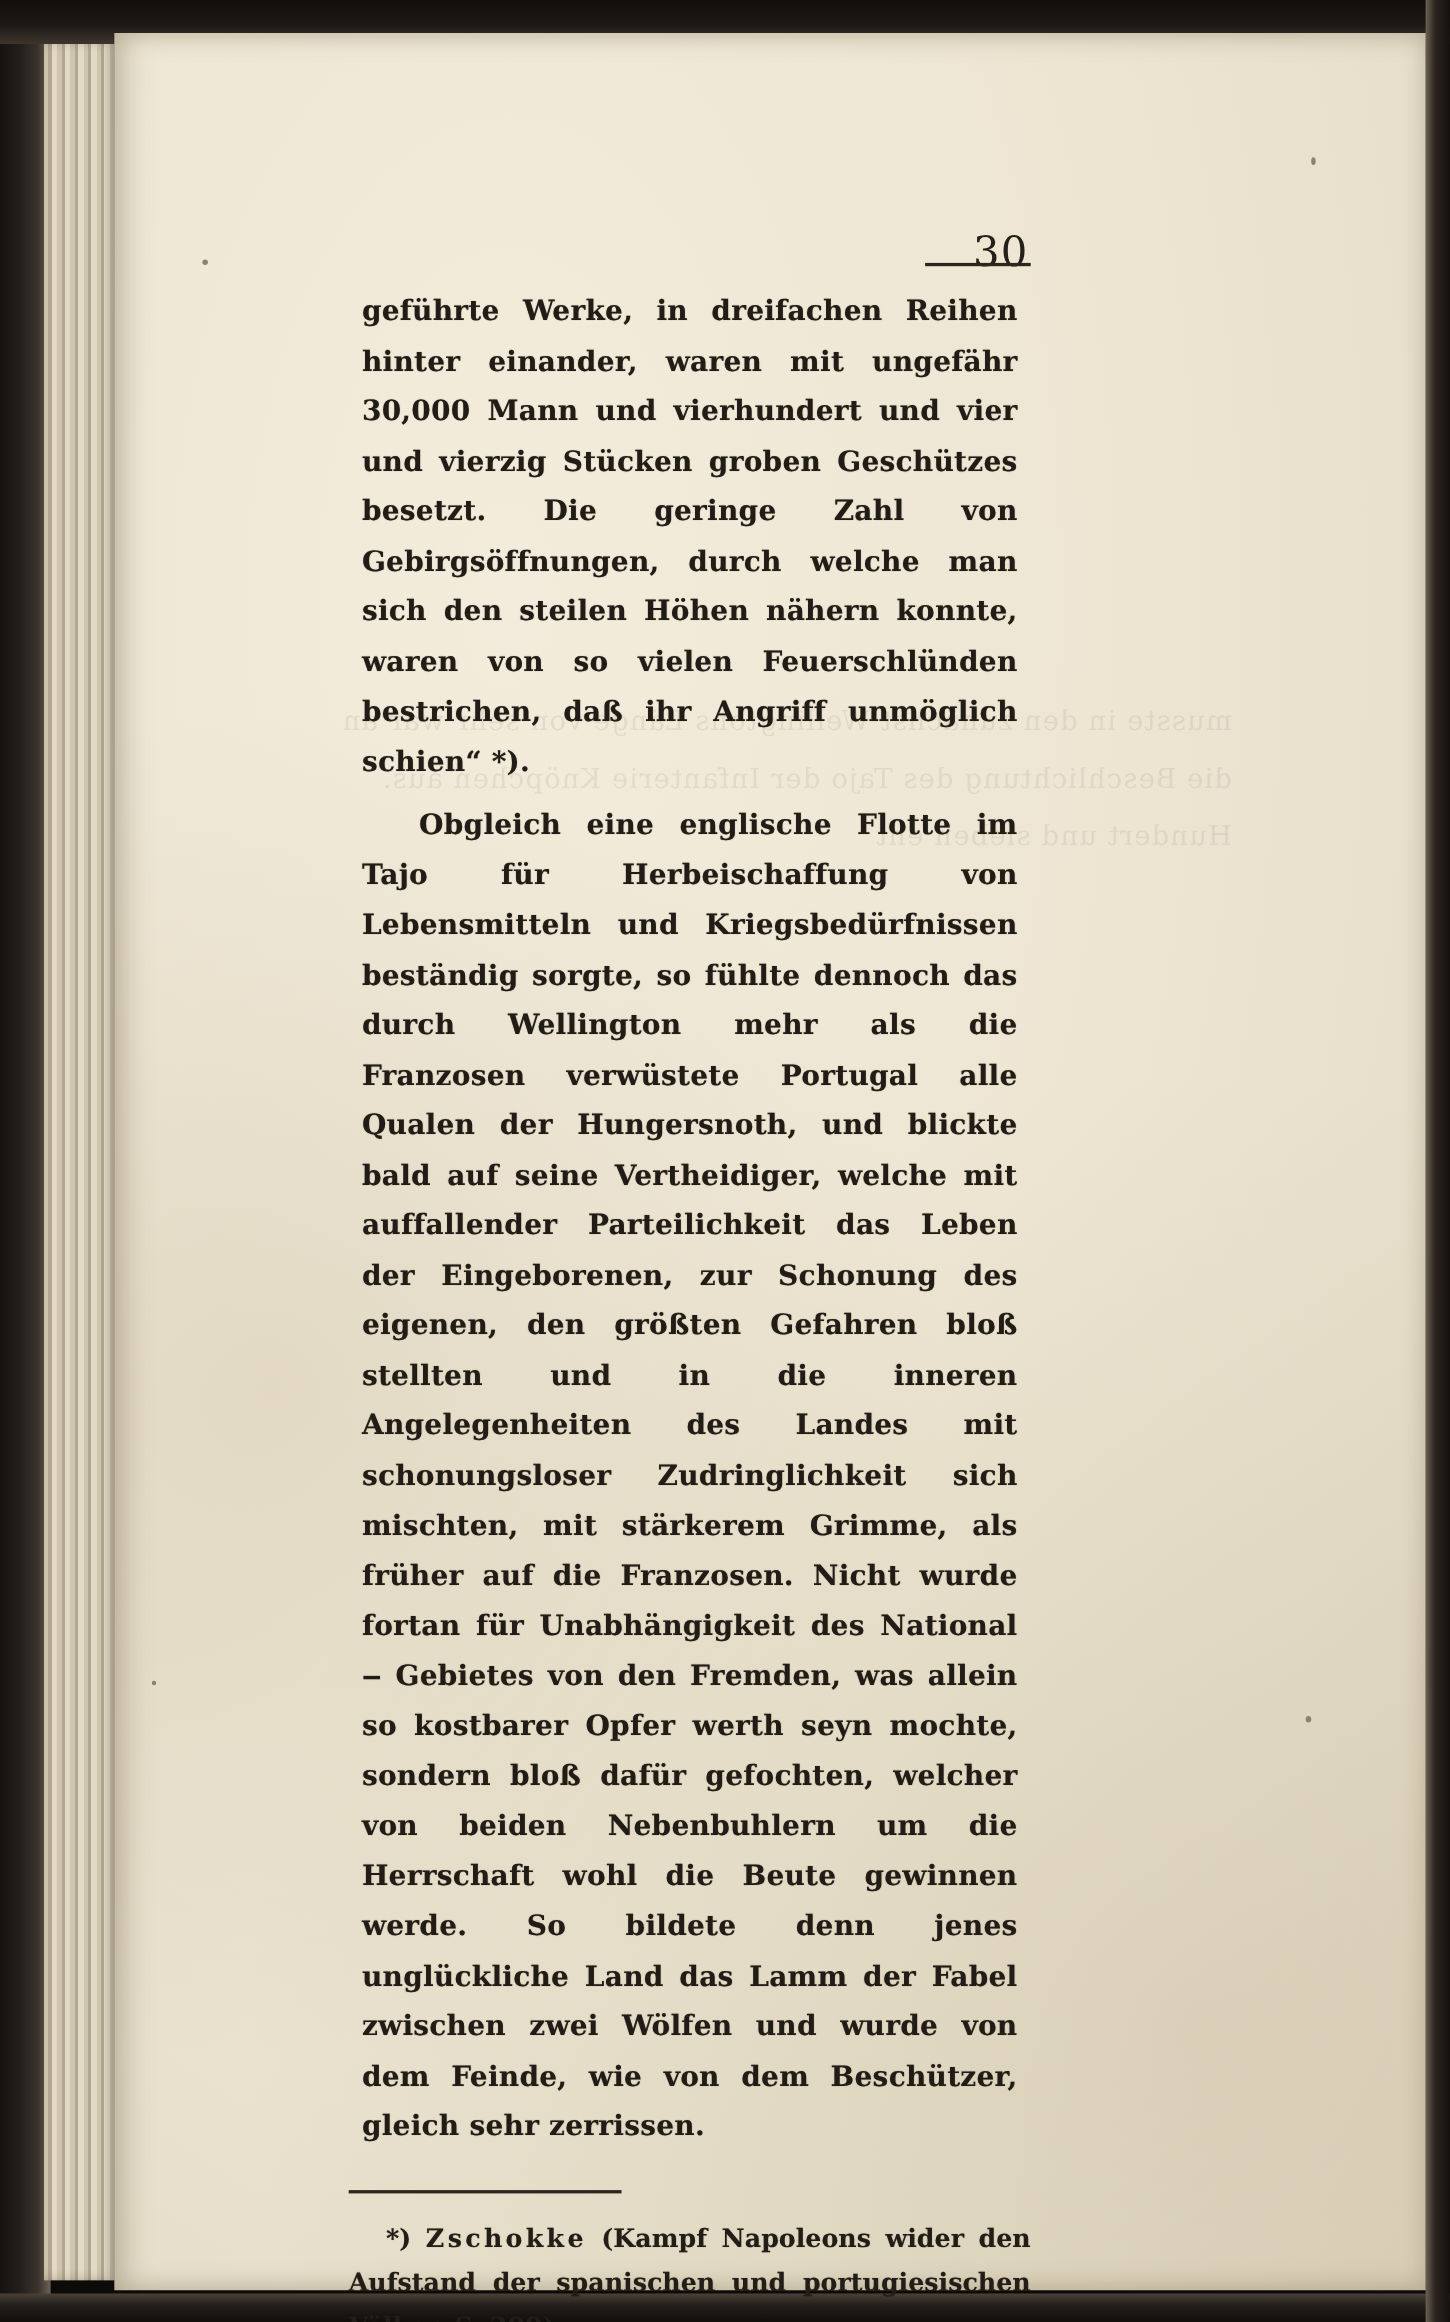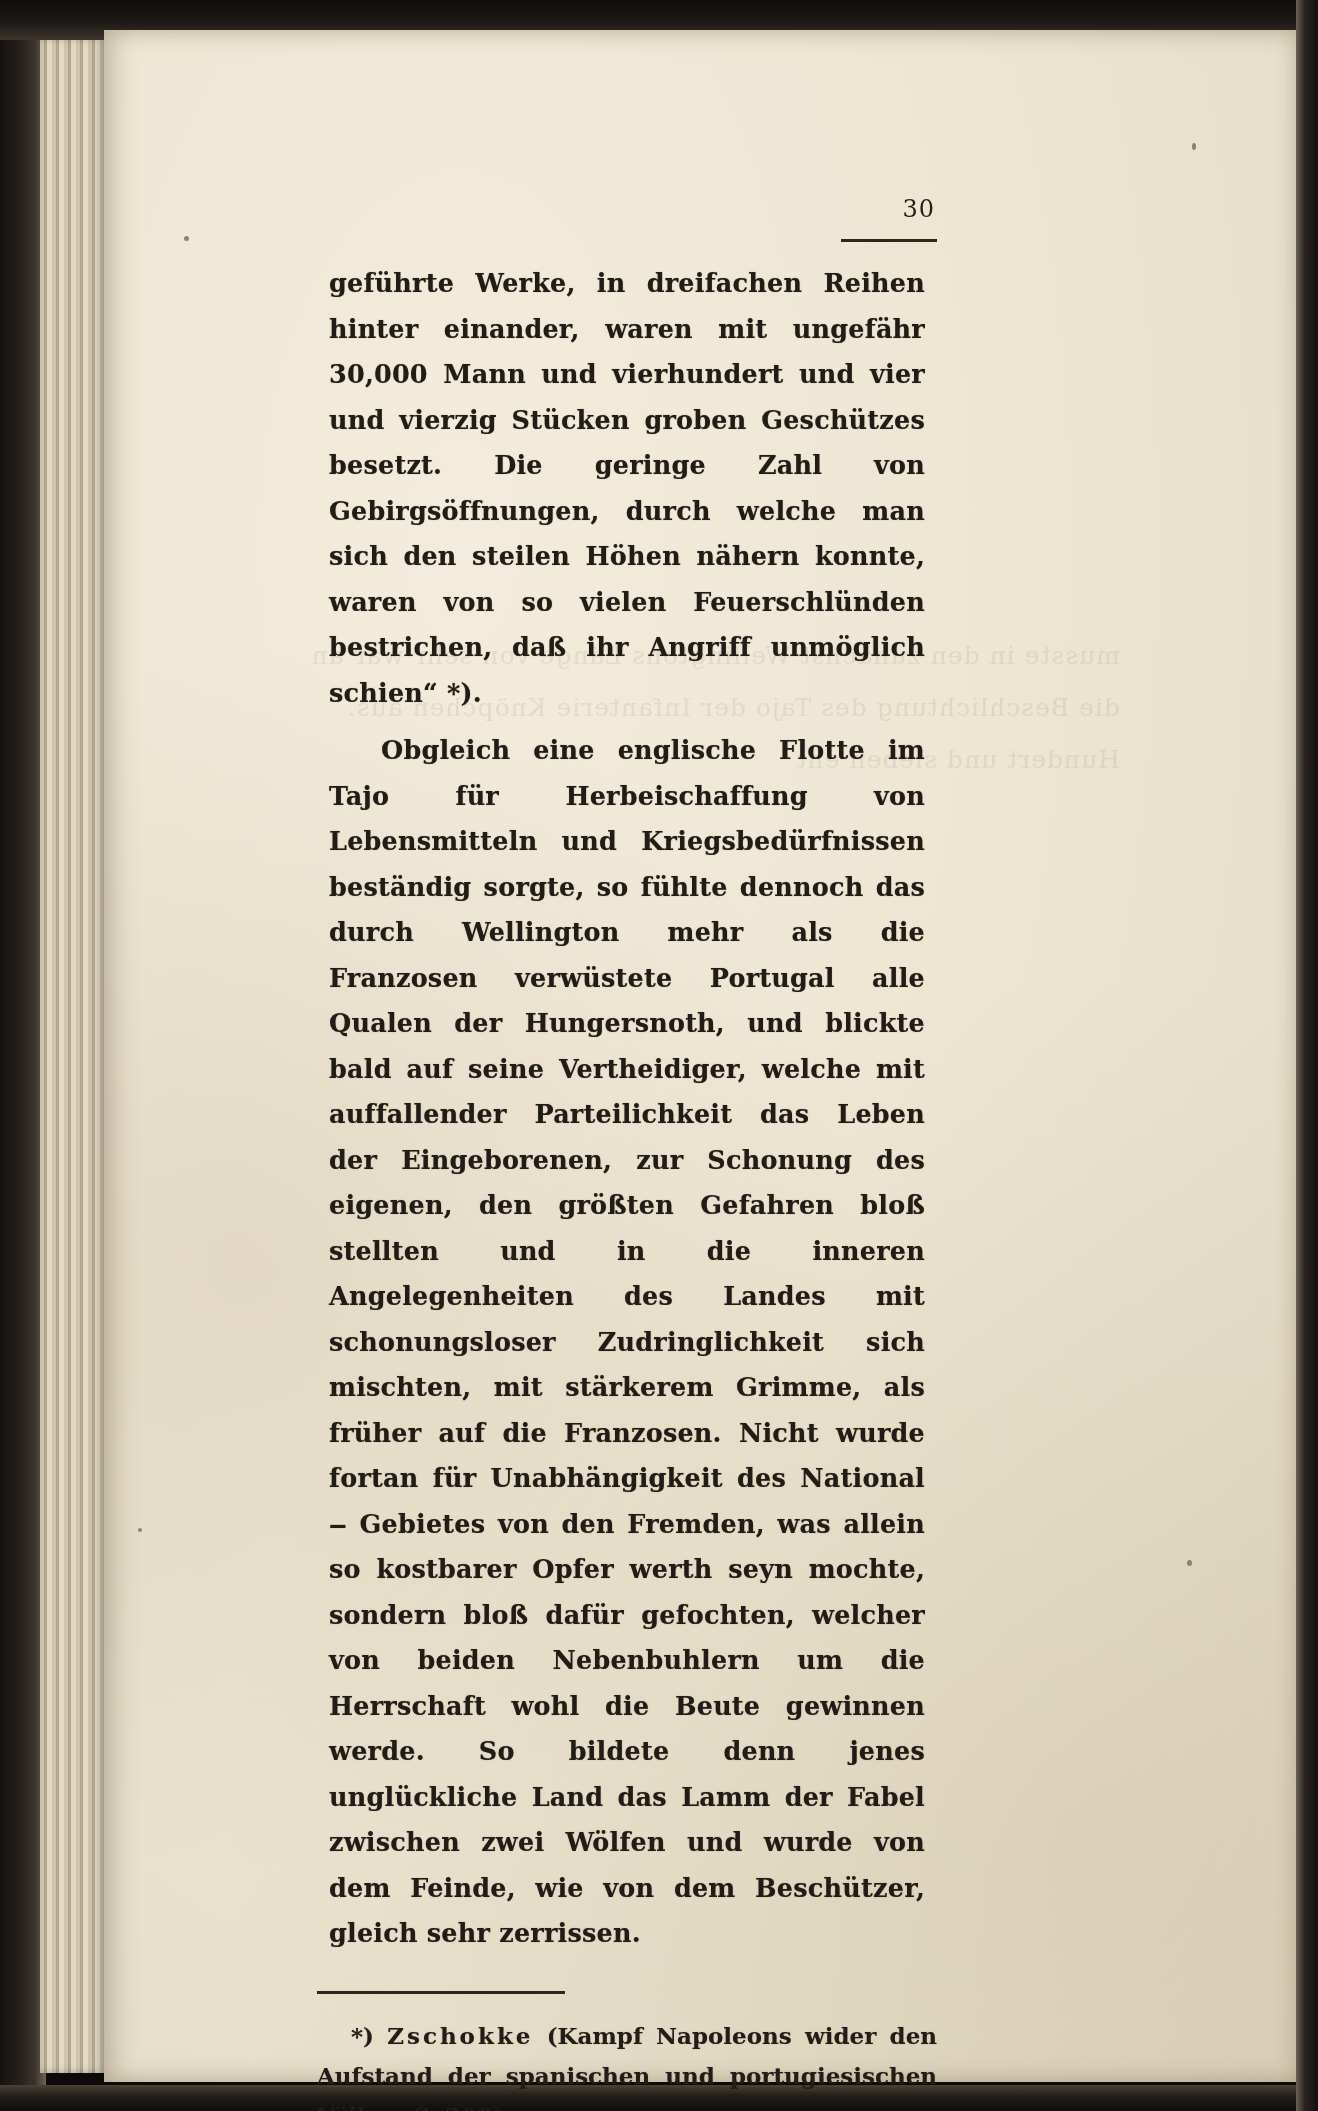--- a/index.html
+++ b/index.html
@@ -115,22 +115,22 @@
     width: 620px;
   }
 
   .folio-wrap {
     position: relative;
     height: 60px;
   }
   .folio {
     position: absolute;
     right: 2px;
-    top: 0;
-    font-size: 24px;
+    top: 12px;
+    font-size: 38px;
     color: #241f18;
     font-family: "DejaVu Serif", serif;
     letter-spacing: 1px;
   }
   .rule {
     position: absolute;
     right: 0;
     top: 44px;
     width: 96px;
     height: 3px;

